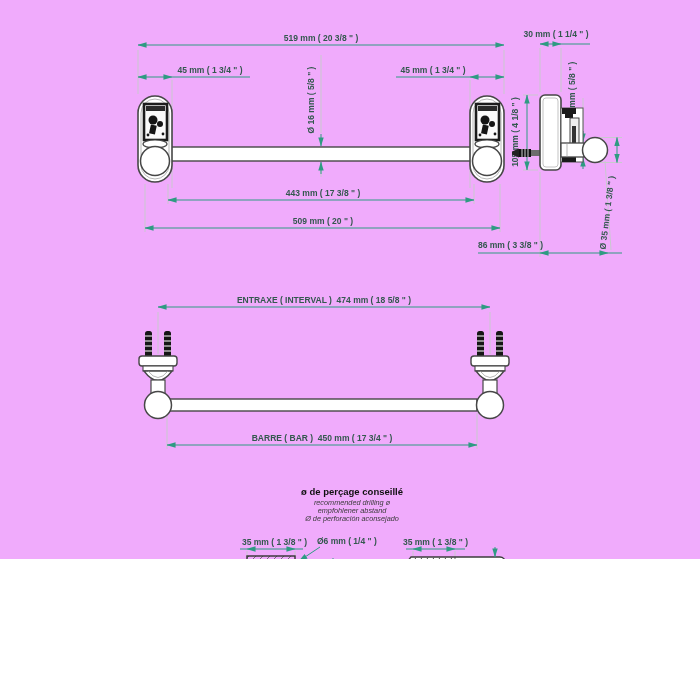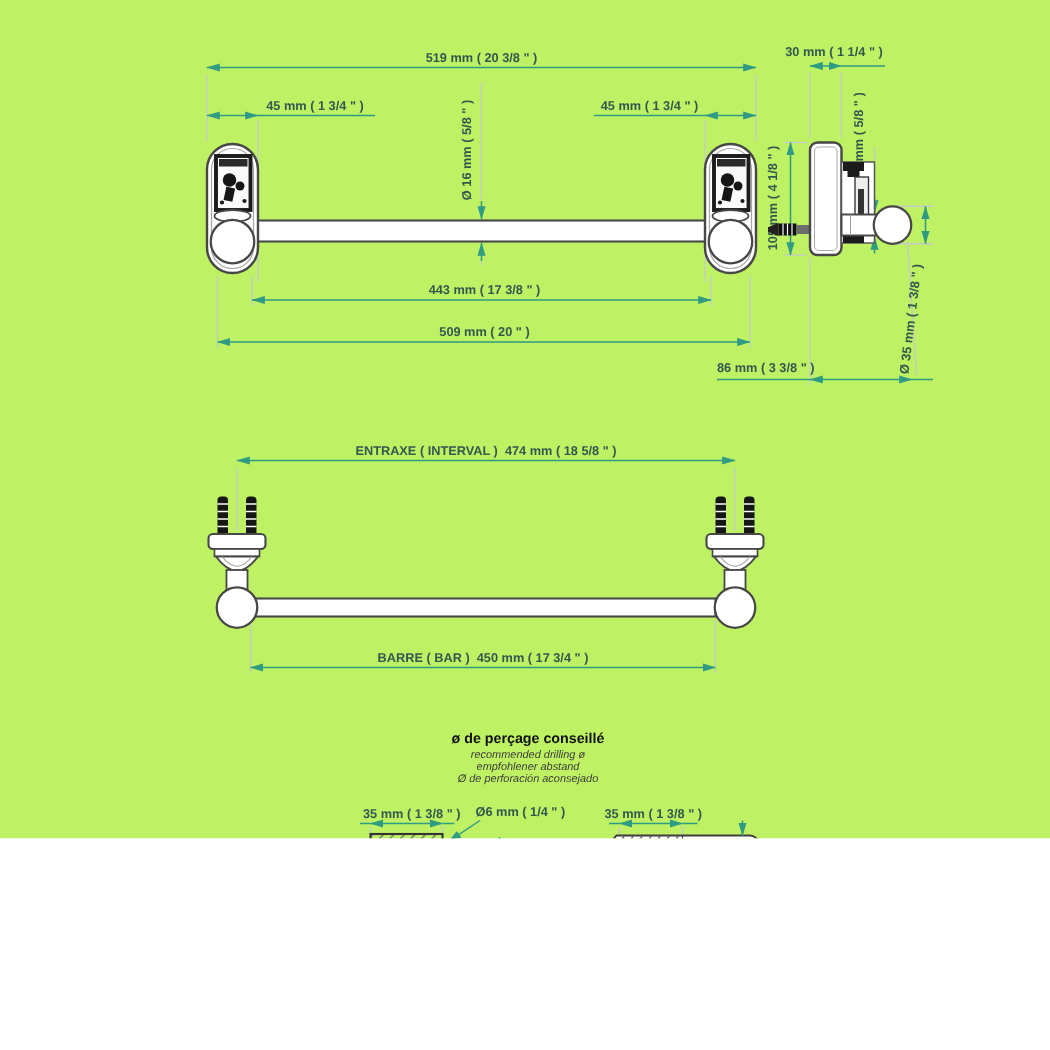--- a/index.html
+++ b/index.html
@@ -1,16 +1,16 @@
 <!DOCTYPE html>
 <html><head>
 <meta charset="utf-8">
 <style>
   html,body{margin:0;padding:0;background:#fff;}
-  .canvas{position:relative;width:700px;height:559px;background:#bef264;overflow:hidden;
+  .canvas{position:relative;width:700px;height:559px;background:#f0abfc;overflow:hidden;
           font-family:"Liberation Sans",sans-serif;}
   svg{position:absolute;left:0;top:0;}
   svg text{white-space:pre;}
   .dim{font-family:"Liberation Sans",sans-serif;font-size:8.5px;font-weight:bold;fill:#33584e;}
   .dl{stroke:#2e9b82;stroke-width:1;fill:none;}
   .el{stroke:#c4ccc9;stroke-width:0.9;fill:none;}
   .ol{stroke:#474747;fill:#ffffff;}
   .thin{stroke:#9a9a9a;stroke-width:0.7;fill:none;}
   .noteB{font-family:"Liberation Sans",sans-serif;font-size:9.5px;font-weight:bold;fill:#101010;}
   .noteI{font-family:"Liberation Sans",sans-serif;font-size:7.3px;font-style:italic;fill:#3a3a3a;}

